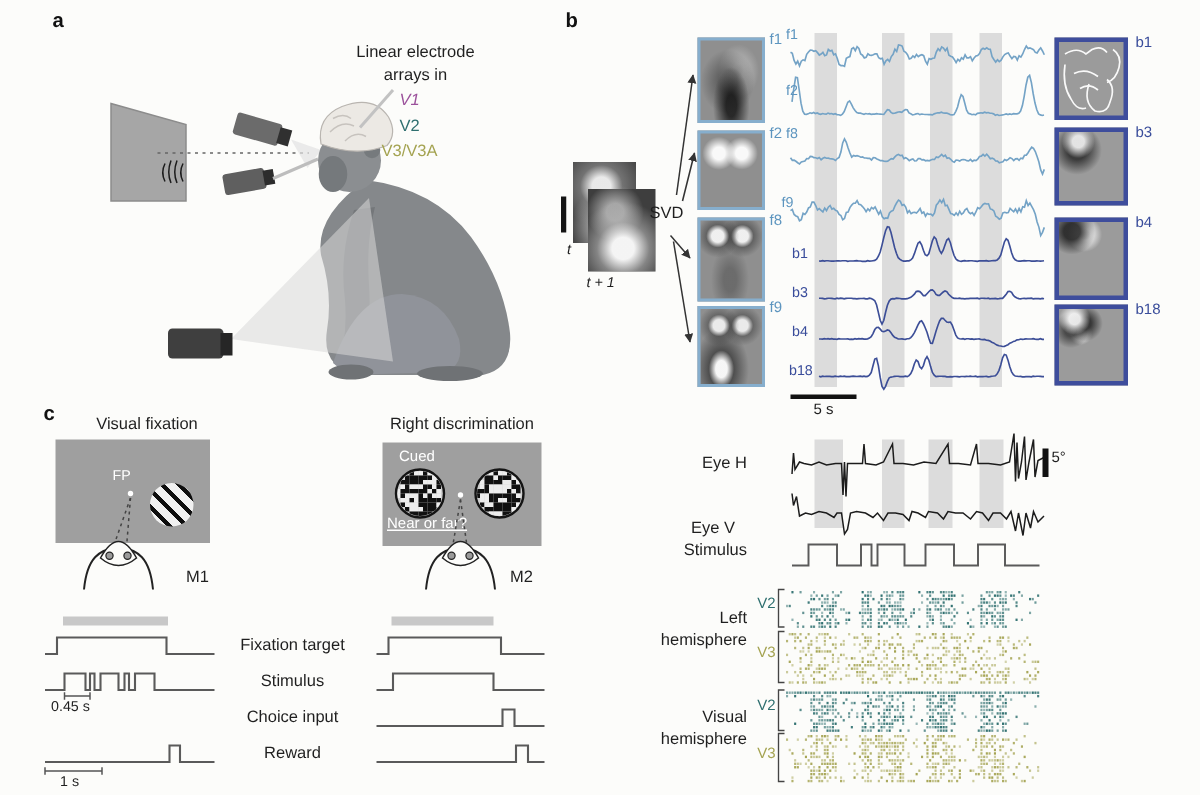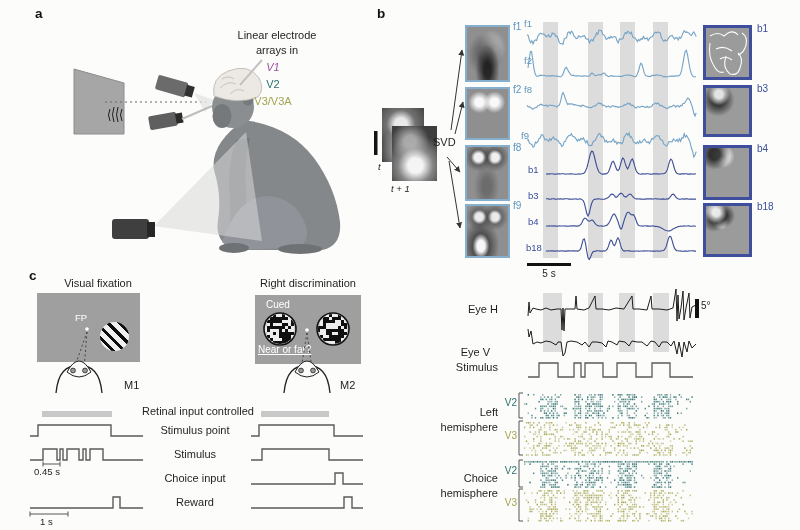--- a/index.html
+++ b/index.html
@@ -1848,21 +1848,21 @@
       <rect x="660.8" y="519.9" width="1.4" height="1.6" fill="#a4a351" opacity="0.90"></rect>
       <rect x="662.6" y="519.9" width="1.4" height="1.6" fill="#a4a351" opacity="0.63"></rect>
       <rect x="664.4" y="519.9" width="1.4" height="1.6" fill="#a4a351" opacity="0.68"></rect>
       <rect x="668.0" y="519.9" width="1.4" height="1.6" fill="#a4a351" opacity="0.89"></rect>
       <rect x="669.8" y="519.9" width="1.4" height="1.6" fill="#a4a351" opacity="0.68"></rect>
       <rect x="680.6" y="519.9" width="1.4" height="1.6" fill="#a4a351" opacity="0.56"></rect>
       <rect x="682.4" y="519.9" width="1.4" height="1.6" fill="#a4a351" opacity="0.94"></rect>
     </svg>
 <div class="t cap rt" style="left:418px;top:406px;width:80px;">Left</div>
 <div class="t cap rt" style="left:418px;top:421px;width:80px;">hemisphere</div>
-<div class="t cap rt" style="left:418px;top:472px;width:80px;">Choice</div>
+<div class="t cap rt" style="left:418px;top:472px;width:80px;">Visual</div>
 <div class="t cap rt" style="left:418px;top:487px;width:80px;">hemisphere</div>
 <div class="t small rt" style="left: 493px; top: 397px; width: 24px; color: rgb(46, 111, 111);">V2</div>
 <div class="t small rt" style="left: 493px; top: 430px; width: 24px; color: rgb(164, 163, 81);">V3</div>
 <div class="t small rt" style="left: 493px; top: 465px; width: 24px; color: rgb(46, 111, 111);">V2</div>
 <div class="t small rt" style="left: 493px; top: 497px; width: 24px; color: rgb(164, 163, 81);">V3</div>
 
 <div class="t panel-letter" style="left:29px;top:268px;">c</div>
 <div class="t cap ctr" style="left:38px;top:277px;width:120px;">Visual fixation</div>
 <div class="t cap ctr" style="left:248px;top:277px;width:120px;">Right discrimination</div>
 
@@ -2090,21 +2090,20 @@
   <g stroke="#555" stroke-width="1">
     <line x1="43" y1="464" x2="60" y2="464"></line>
         <line x1="43" y1="461.5" x2="43" y2="466.5"></line>
         <line x1="60" y1="461.5" x2="60" y2="466.5"></line>
     <line x1="30" y1="514" x2="68" y2="514"></line>
         <line x1="30" y1="511.5" x2="30" y2="516.5"></line>
         <line x1="68" y1="511.5" x2="68" y2="516.5"></line>
   </g>
 </svg>
 
-<div class="t cap ctr" style="left:118px;top:405px;width:160px;">Retinal input controlled</div>
-<div class="t cap ctr" style="left:140px;top:424px;width:110px;">Stimulus point</div>
+<div class="t cap ctr" style="left:140px;top:424px;width:110px;">Fixation target</div>
 <div class="t cap ctr" style="left:140px;top:448px;width:110px;">Stimulus</div>
 <div class="t cap ctr" style="left:140px;top:472px;width:110px;">Choice input</div>
 <div class="t cap ctr" style="left:140px;top:496px;width:110px;">Reward</div>
 <div class="t tiny" style="left:34px;top:467px;">0.45 s</div>
 <div class="t tiny" style="left:40px;top:517px;">1 s</div>
 
 </div>
 
 </body></html>

